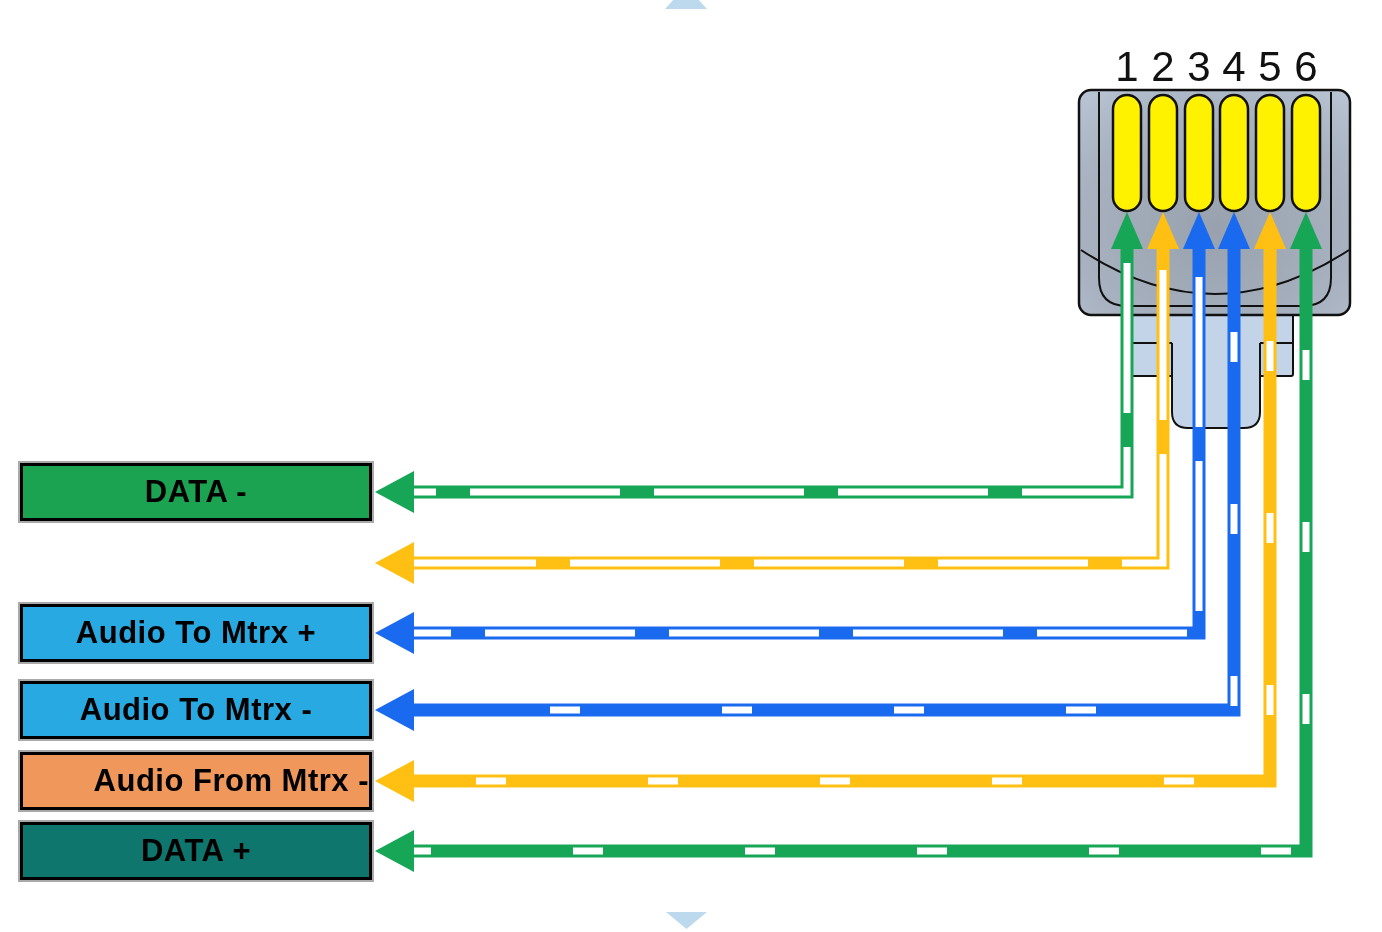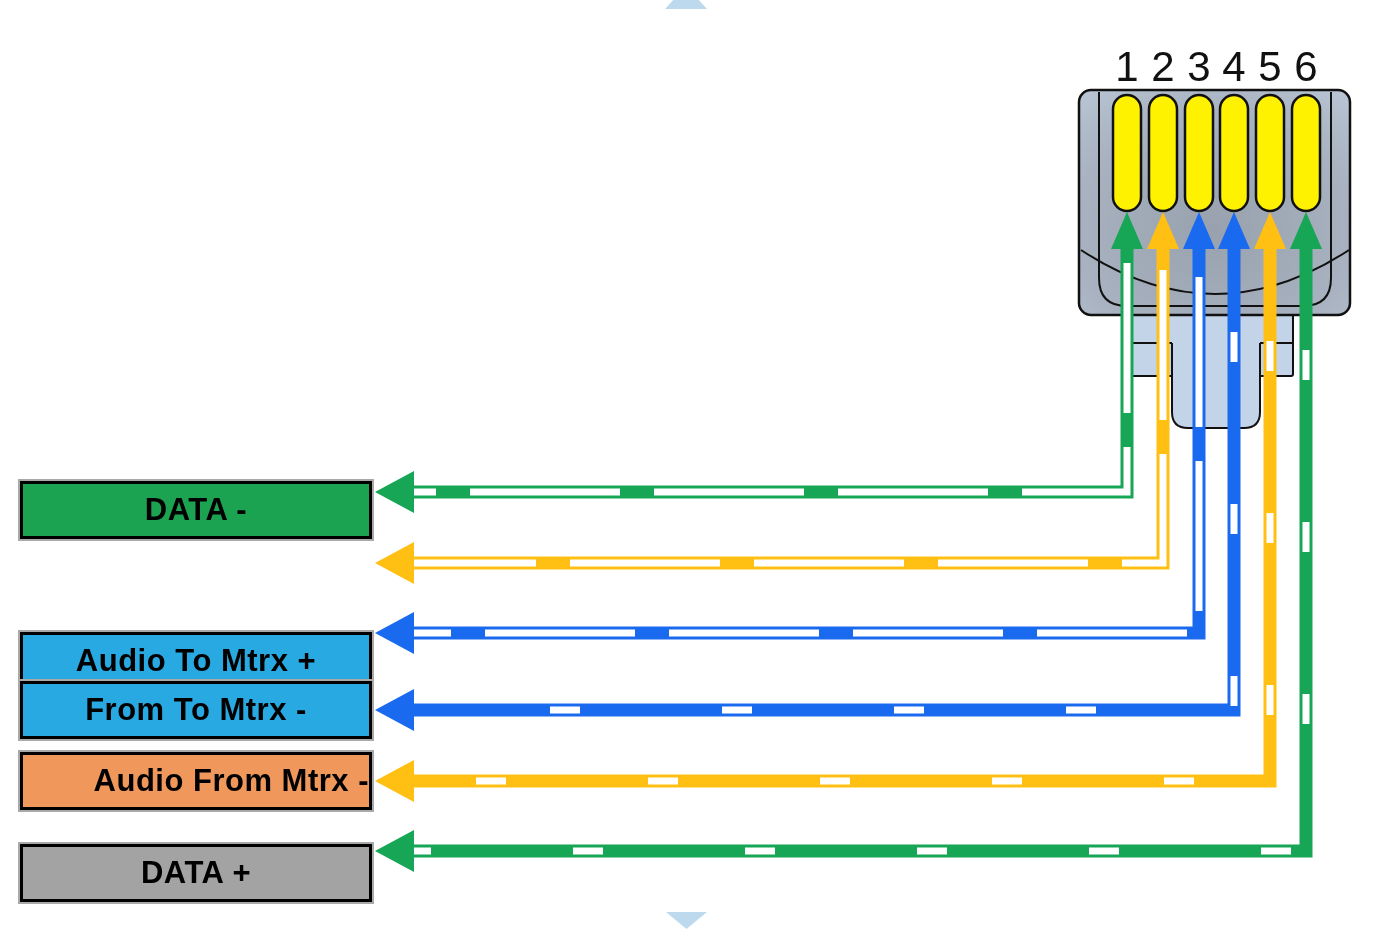--- a/index.html
+++ b/index.html
@@ -97,33 +97,33 @@
           <polygon points="375,851 414,830 414,872" fill="#17A656"></polygon>
           <polygon points="1306,212 1290,249 1322,249" fill="#17A656"></polygon>
         </g>
       </g>
 
     <polygon points="665,9 707,9 686,-14" fill="#BDD9EE"></polygon>
     <polygon points="666,912 707,912 686.5,929" fill="#BDD9EE"></polygon>
   </svg>
 
   <div id="labels-layer">
-      <div class="label-box" style="top: 481px; background: rgb(27, 163, 81);">
+      <div class="label-box" style="top: 463px; background: rgb(27, 163, 81);">
         <span>DATA -</span>
       </div>
-      <div class="label-box" style="top: 604px; background: rgb(41, 169, 225); margin-top: 28px;">
+      <div class="label-box" style="top: 604px; background: rgb(41, 169, 225);">
         <span>Audio To Mtrx +</span>
       </div>
       <div class="label-box" style="top: 681px; background: rgb(41, 169, 225);">
-        <span>From To Mtrx -</span>
+        <span>Audio To Mtrx -</span>
       </div>
       <div class="label-box" style="top: 752px; background: rgb(240, 152, 92); justify-content: flex-end;">
         <span>Audio From Mtrx -</span>
       </div>
-      <div class="label-box" style="top: 822px; background: #a3a3a3; margin-top: 22px;">
+      <div class="label-box" style="top: 822px; background: #0f766e;">
         <span>DATA +</span>
       </div>
     </div>
   <div id="pin-numbers-layer">
       <div class="pin-number" style="left: 1105px;">1</div>
       <div class="pin-number" style="left: 1141px;">2</div>
       <div class="pin-number" style="left: 1177px;">3</div>
       <div class="pin-number" style="left: 1212px;">4</div>
       <div class="pin-number" style="left: 1248px;">5</div>
       <div class="pin-number" style="left: 1284px;">6</div>

